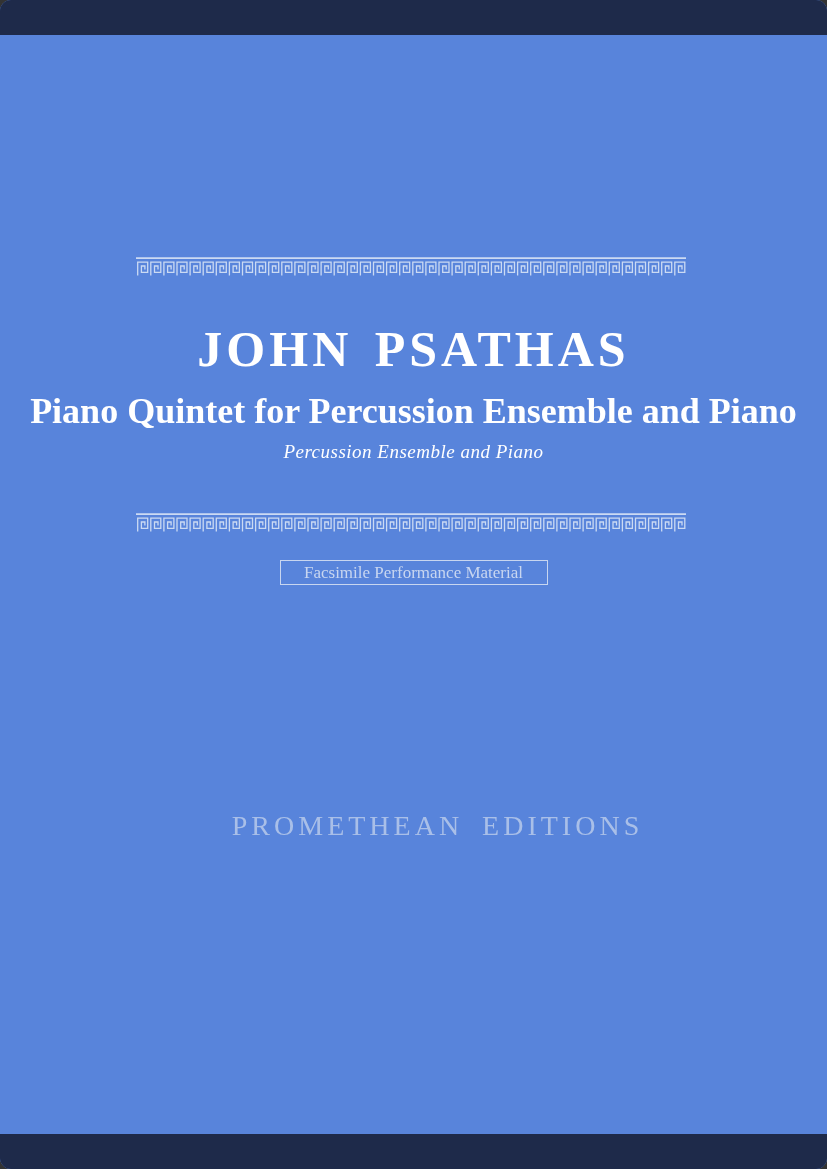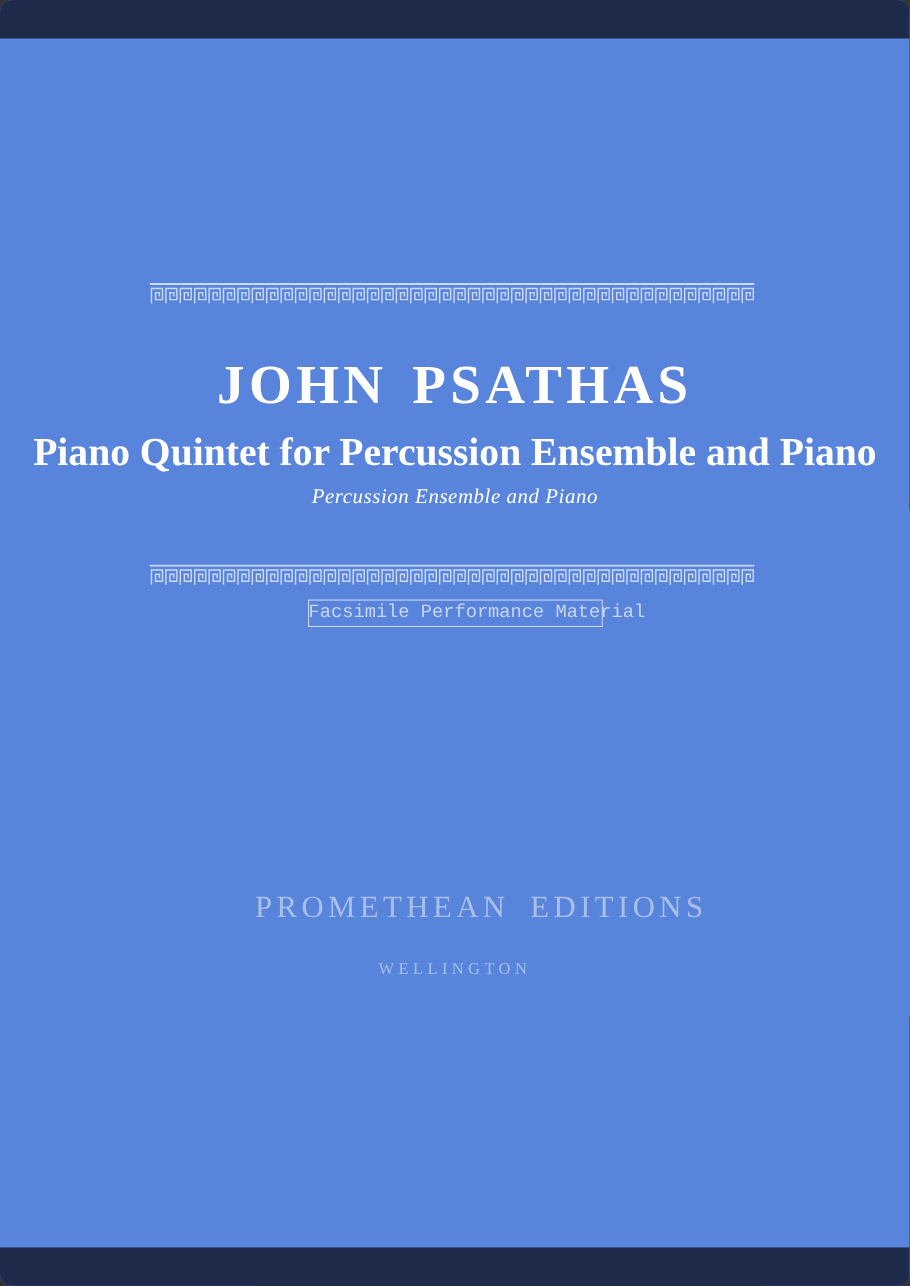--- a/index.html
+++ b/index.html
@@ -37,26 +37,26 @@
   .worktitle{
     top:393px;
     font-size:36px;font-weight:700;
   }
   .instrumentation{
     top:442px;
     font-size:19px;font-style:italic;font-weight:400;
     letter-spacing:0.5px;
   }
   .facsimile{
-    position:absolute;top:545px;left:0;right:0;
+    position:absolute;top:560px;left:0;right:0;
     margin:0 auto;width:268px;height:25px;
     box-sizing:border-box;
     border:1px solid var(--facsimile);
     color:var(--facsimile);
-    font-family:Liberation Mono, monospace;
+    font-family:Liberation Serif, serif;
     font-size:17px;line-height:23px;text-align:center;
     white-space:nowrap;
   }
   .publisher{
     top:812px;
     font-size:28px;font-weight:400;
     letter-spacing:4px;word-spacing:8px;
     color:var(--publisher);
     padding-left:24px;
   }
@@ -86,16 +86,15 @@
 
   <svg class="greek-key" style="top:513px" width="550" height="20">
       <path d="M0,1.2 L550,1.2" stroke="#CBDAF3" stroke-width="1.7" fill="none"></path>
       <path d="M1.7,18.6 L1.7,5.2 L11.7,5.2 L11.7,15.4 L5.4,15.4 L5.4,9.0 L8.9,9.0 L8.9,12.6 M14.8,18.6 L14.8,5.2 L24.8,5.2 L24.8,15.4 L18.5,15.4 L18.5,9.0 L22.0,9.0 L22.0,12.6 M27.9,18.6 L27.9,5.2 L37.9,5.2 L37.9,15.4 L31.6,15.4 L31.6,9.0 L35.1,9.0 L35.1,12.6 M41.0,18.6 L41.0,5.2 L51.0,5.2 L51.0,15.4 L44.7,15.4 L44.7,9.0 L48.2,9.0 L48.2,12.6 M54.1,18.6 L54.1,5.2 L64.1,5.2 L64.1,15.4 L57.8,15.4 L57.8,9.0 L61.3,9.0 L61.3,12.6 M67.2,18.6 L67.2,5.2 L77.2,5.2 L77.2,15.4 L70.9,15.4 L70.9,9.0 L74.4,9.0 L74.4,12.6 M80.3,18.6 L80.3,5.2 L90.3,5.2 L90.3,15.4 L84.0,15.4 L84.0,9.0 L87.5,9.0 L87.5,12.6 M93.4,18.6 L93.4,5.2 L103.4,5.2 L103.4,15.4 L97.1,15.4 L97.1,9.0 L100.6,9.0 L100.6,12.6 M106.5,18.6 L106.5,5.2 L116.5,5.2 L116.5,15.4 L110.2,15.4 L110.2,9.0 L113.7,9.0 L113.7,12.6 M119.6,18.6 L119.6,5.2 L129.6,5.2 L129.6,15.4 L123.3,15.4 L123.3,9.0 L126.8,9.0 L126.8,12.6 M132.7,18.6 L132.7,5.2 L142.7,5.2 L142.7,15.4 L136.4,15.4 L136.4,9.0 L139.9,9.0 L139.9,12.6 M145.8,18.6 L145.8,5.2 L155.8,5.2 L155.8,15.4 L149.5,15.4 L149.5,9.0 L153.0,9.0 L153.0,12.6 M158.9,18.6 L158.9,5.2 L168.9,5.2 L168.9,15.4 L162.6,15.4 L162.6,9.0 L166.1,9.0 L166.1,12.6 M172.0,18.6 L172.0,5.2 L182.0,5.2 L182.0,15.4 L175.7,15.4 L175.7,9.0 L179.2,9.0 L179.2,12.6 M185.1,18.6 L185.1,5.2 L195.1,5.2 L195.1,15.4 L188.8,15.4 L188.8,9.0 L192.3,9.0 L192.3,12.6 M198.2,18.6 L198.2,5.2 L208.2,5.2 L208.2,15.4 L201.9,15.4 L201.9,9.0 L205.4,9.0 L205.4,12.6 M211.3,18.6 L211.3,5.2 L221.3,5.2 L221.3,15.4 L215.0,15.4 L215.0,9.0 L218.5,9.0 L218.5,12.6 M224.4,18.6 L224.4,5.2 L234.4,5.2 L234.4,15.4 L228.1,15.4 L228.1,9.0 L231.6,9.0 L231.6,12.6 M237.5,18.6 L237.5,5.2 L247.5,5.2 L247.5,15.4 L241.2,15.4 L241.2,9.0 L244.7,9.0 L244.7,12.6 M250.6,18.6 L250.6,5.2 L260.6,5.2 L260.6,15.4 L254.3,15.4 L254.3,9.0 L257.8,9.0 L257.8,12.6 M263.7,18.6 L263.7,5.2 L273.7,5.2 L273.7,15.4 L267.4,15.4 L267.4,9.0 L270.9,9.0 L270.9,12.6 M276.8,18.6 L276.8,5.2 L286.8,5.2 L286.8,15.4 L280.5,15.4 L280.5,9.0 L284.0,9.0 L284.0,12.6 M289.9,18.6 L289.9,5.2 L299.9,5.2 L299.9,15.4 L293.6,15.4 L293.6,9.0 L297.1,9.0 L297.1,12.6 M303.0,18.6 L303.0,5.2 L313.0,5.2 L313.0,15.4 L306.7,15.4 L306.7,9.0 L310.2,9.0 L310.2,12.6 M316.1,18.6 L316.1,5.2 L326.1,5.2 L326.1,15.4 L319.8,15.4 L319.8,9.0 L323.3,9.0 L323.3,12.6 M329.2,18.6 L329.2,5.2 L339.2,5.2 L339.2,15.4 L332.9,15.4 L332.9,9.0 L336.4,9.0 L336.4,12.6 M342.3,18.6 L342.3,5.2 L352.3,5.2 L352.3,15.4 L346.0,15.4 L346.0,9.0 L349.5,9.0 L349.5,12.6 M355.4,18.6 L355.4,5.2 L365.4,5.2 L365.4,15.4 L359.1,15.4 L359.1,9.0 L362.6,9.0 L362.6,12.6 M368.5,18.6 L368.5,5.2 L378.5,5.2 L378.5,15.4 L372.2,15.4 L372.2,9.0 L375.7,9.0 L375.7,12.6 M381.6,18.6 L381.6,5.2 L391.6,5.2 L391.6,15.4 L385.3,15.4 L385.3,9.0 L388.8,9.0 L388.8,12.6 M394.7,18.6 L394.7,5.2 L404.7,5.2 L404.7,15.4 L398.4,15.4 L398.4,9.0 L401.9,9.0 L401.9,12.6 M407.8,18.6 L407.8,5.2 L417.8,5.2 L417.8,15.4 L411.5,15.4 L411.5,9.0 L415.0,9.0 L415.0,12.6 M420.9,18.6 L420.9,5.2 L430.9,5.2 L430.9,15.4 L424.6,15.4 L424.6,9.0 L428.1,9.0 L428.1,12.6 M434.0,18.6 L434.0,5.2 L444.0,5.2 L444.0,15.4 L437.7,15.4 L437.7,9.0 L441.2,9.0 L441.2,12.6 M447.1,18.6 L447.1,5.2 L457.1,5.2 L457.1,15.4 L450.8,15.4 L450.8,9.0 L454.3,9.0 L454.3,12.6 M460.2,18.6 L460.2,5.2 L470.2,5.2 L470.2,15.4 L463.9,15.4 L463.9,9.0 L467.4,9.0 L467.4,12.6 M473.3,18.6 L473.3,5.2 L483.3,5.2 L483.3,15.4 L477.0,15.4 L477.0,9.0 L480.5,9.0 L480.5,12.6 M486.4,18.6 L486.4,5.2 L496.4,5.2 L496.4,15.4 L490.1,15.4 L490.1,9.0 L493.6,9.0 L493.6,12.6 M499.5,18.6 L499.5,5.2 L509.5,5.2 L509.5,15.4 L503.2,15.4 L503.2,9.0 L506.7,9.0 L506.7,12.6 M512.6,18.6 L512.6,5.2 L522.6,5.2 L522.6,15.4 L516.3,15.4 L516.3,9.0 L519.8,9.0 L519.8,12.6 M525.7,18.6 L525.7,5.2 L535.7,5.2 L535.7,15.4 L529.4,15.4 L529.4,9.0 L532.9,9.0 L532.9,12.6 M538.8,18.6 L538.8,5.2 L548.8,5.2 L548.8,15.4 L542.5,15.4 L542.5,9.0 L546.0,9.0 L546.0,12.6 " stroke="#CBDAF3" stroke-width="1.3" fill="none"></path>
     </svg>
 
   <div class="facsimile">Facsimile Performance Material</div>
 
   <div class="textline publisher">PROMETHEAN EDITIONS</div>
 
-  <div class="textline city">WELLINGTON</div>
 
   <div class="band bottom"></div>
 </div>
 
 </body></html>

